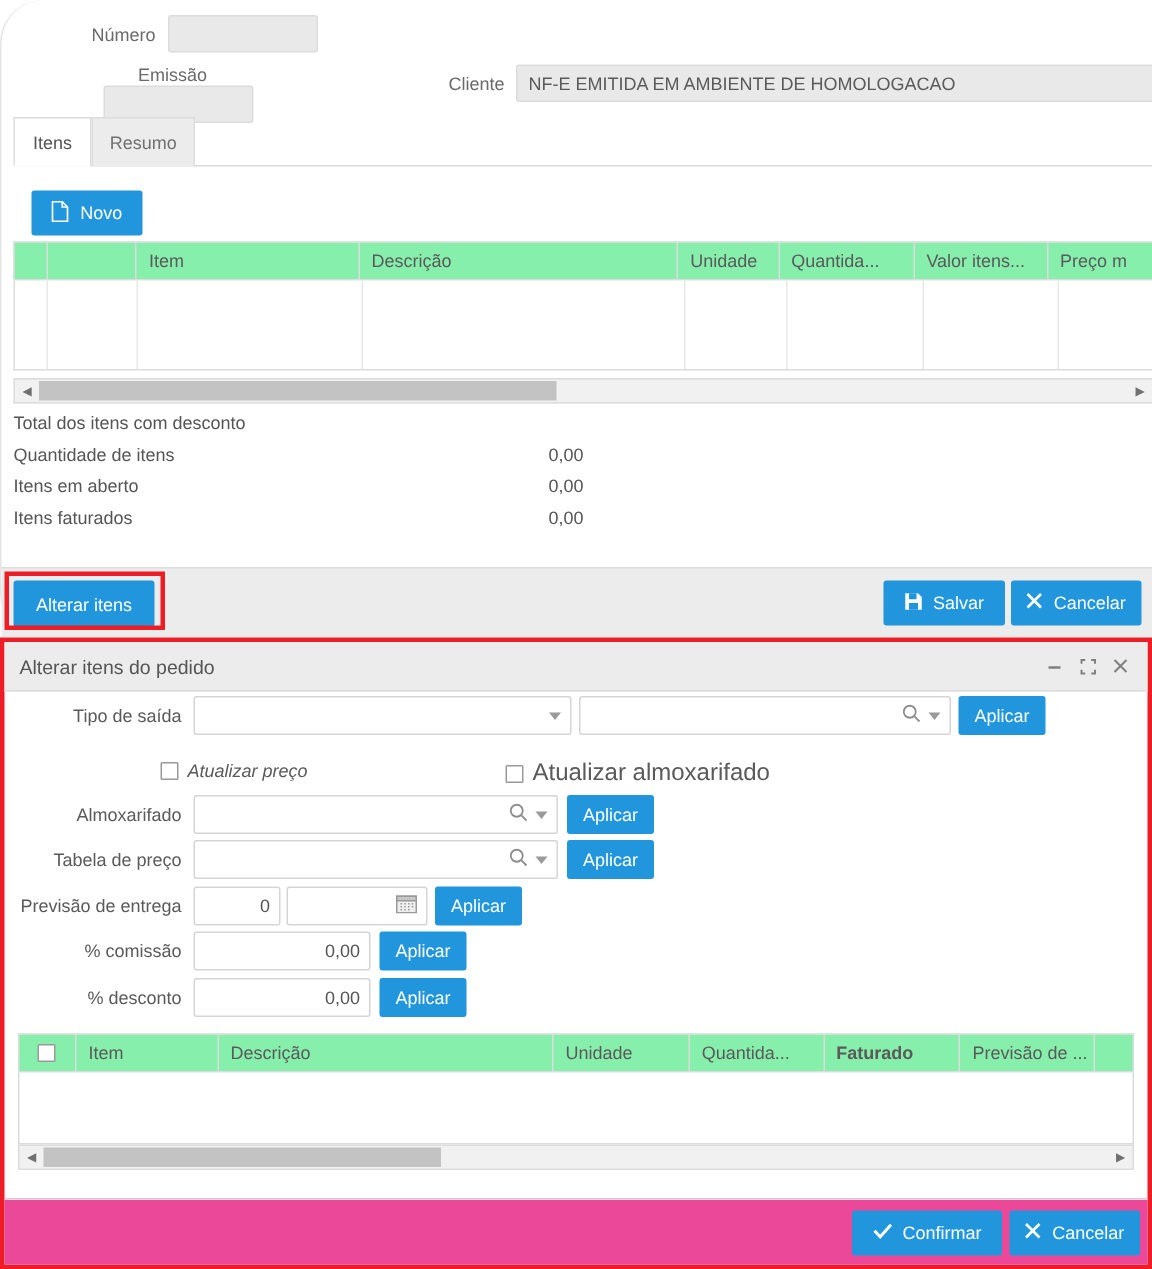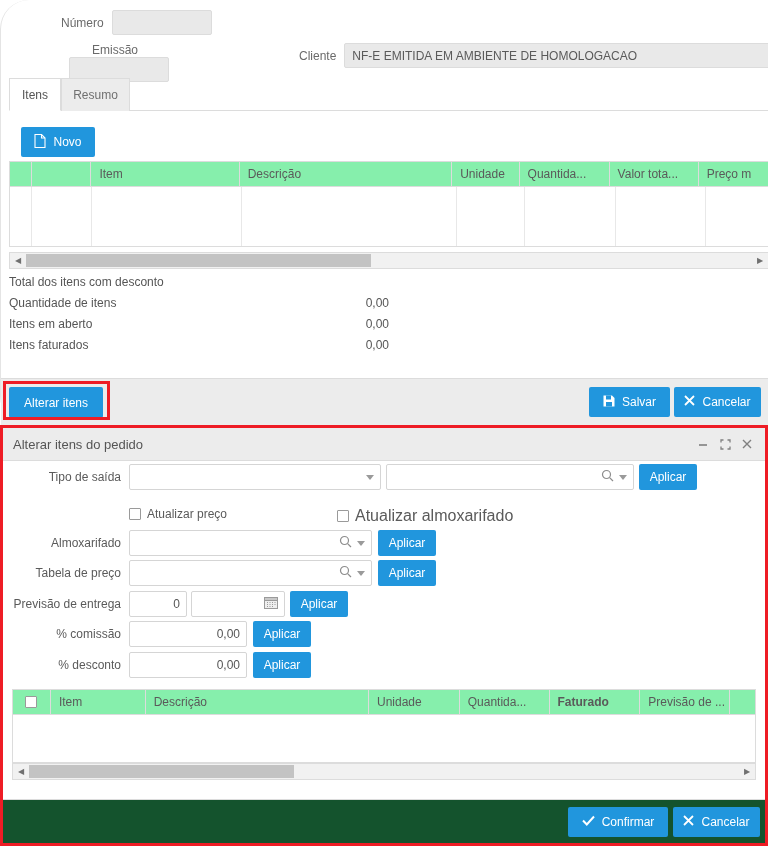--- a/index.html
+++ b/index.html
@@ -146,21 +146,21 @@
   .win-btn {
     width: 20px; height: 20px; margin-right: 2px;
     display: flex; align-items: center; justify-content: center;
     color: #808080; cursor: pointer;
   }
   .dlg-row { position: absolute; display: flex; align-items: center; }
   .dlg-lbl { font-size: 12px; color: #5a5a5a; text-align: right; }
 
   #dialog-footer {
     position: absolute; left: 0; bottom: 0; right: 0; height: 44px;
-    background: #14532d; border-top: 1px solid #dcdcdc;
+    background: #ec4899; border-top: 1px solid #dcdcdc;
   }
   .chk {
     width: 12px; height: 12px; border: 1px solid #9a9a9a;
     background: #fff; flex: none; border-radius: 1px;
   }
 </style>
 </head>
 <body>
 
 <div id="top-panel">
@@ -200,21 +200,21 @@
     <span>Novo</span>
   </button>
 
   <div class="grid-head" style="position:absolute; left:8px; top:161px; width:760px;">
     <div class="gh" style="width:22px;"></div>
     <div class="gh" style="width:60px;"></div>
     <div class="gh" style="width:150px;">Item</div>
     <div class="gh" style="width:215px;">Descrição</div>
     <div class="gh" style="width:68px;">Unidade</div>
     <div class="gh" style="width:91px;">Quantida...</div>
-    <div class="gh" style="width:90px;">Valor tota...</div>
+    <div class="gh" style="width:90px;">Valor itens...</div>
     <div class="gh" style="width:70px; border-right:none;">Preço m</div>
   </div>
 
   <div class="grid-body" style="position:absolute; left:8px; top:187px; width:760px; height:60px;">
     <div style="position:relative; width:100%; height:100%;">
       <div class="colsep" style="left:21px;"></div>
       <div class="colsep" style="left:81px;"></div>
       <div class="colsep" style="left:231px;"></div>
       <div class="colsep" style="left:446px;"></div>
       <div class="colsep" style="left:514px;"></div>
@@ -317,21 +317,21 @@
           </svg>
         </span>
         <span class="caret"></span>
       </span>
     </div>
     <button class="blue-btn" style="height:26px; width:58px; margin-left:5px;">
       <span>Aplicar</span>
     </button>
   </div>
 
-  <div class="dlg-row" style="left:126px; top:79px;">
+  <div class="dlg-row" style="left:104px; top:79px;font-style:italic;">
     <span class="chk"></span>
     <span style="margin-left:6px; font-size:12px; color:#5a5a5a;">Atualizar preço</span>
   </div>
   <div class="dlg-row" style="left:334px; top:79px;">
     <span class="chk"></span>
     <span style="margin-left:6px; font-size:16px; color:#5a5a5a;">Atualizar almoxarifado</span>
   </div>
 
   <div class="dlg-row" style="left:0; top:102px;">
     <span class="dlg-lbl" style="width:118px;">Almoxarifado</span>

